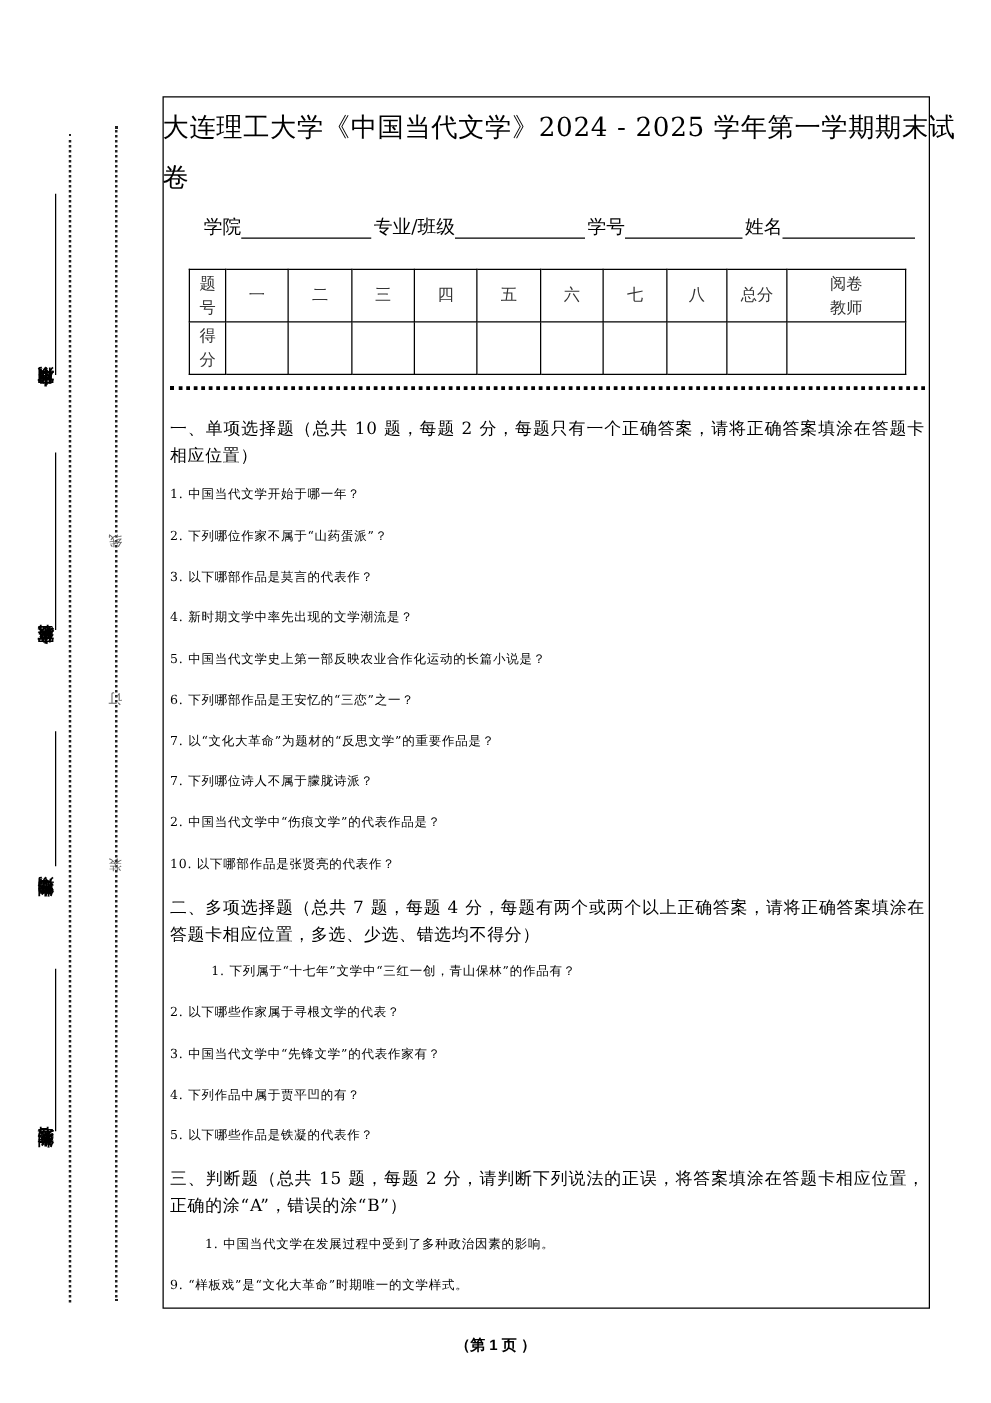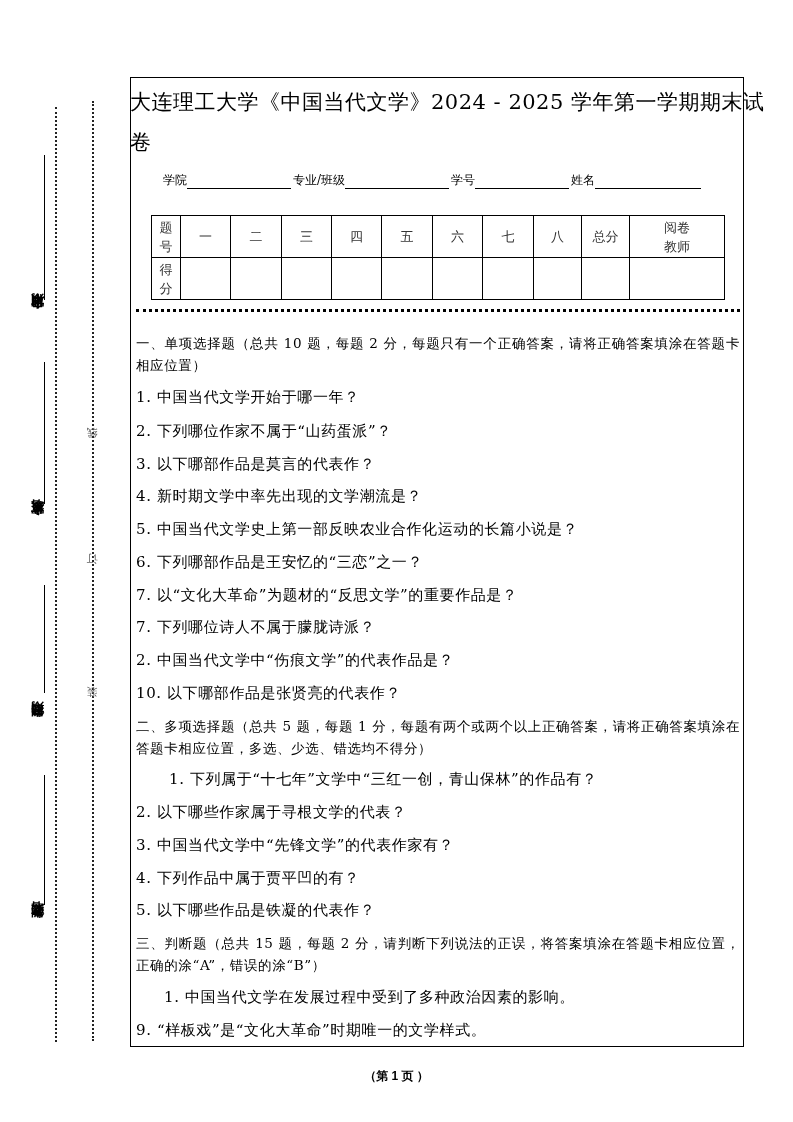--- a/index.html
+++ b/index.html
@@ -23,38 +23,38 @@
   
   .frame {
     position: absolute; left: 130px; top: 77px; width: 614px; height: 970px;
     border: 1.5px solid #000; box-sizing: border-box;
   }
   .title {
     position: absolute; left: 0; width: 100%; text-align: left;
     font-size: 21px; letter-spacing: 0.5px; white-space: nowrap;
   }
   .info {
-    position: absolute; top: 172px; left: 163px; font-size: 12px;
+    position: absolute; top: 172px; left: 163px; font-size: 15px;
     display: flex; align-items: flex-end; white-space: nowrap;
   }
   .info .blank { display: inline-block; border-bottom: 1px solid #000; height: 12px; margin-right: 2px; }
   table.score {
     position: absolute; left: 151px; top: 215px; border-collapse: collapse;
     font-size: 13px; color: #333;
   }
   table.score td {
     border: 1px solid #000; text-align: center; vertical-align: middle;
     padding: 0; line-height: 19px;
   }
   .dotsep {
     position: absolute; left: 136px; top: 309px; width: 604px;
     border-top: 3px dotted #000; height: 0;
   }
   .line {
-    position: absolute; left: 136px; font-size: 15px; white-space: nowrap;
+    position: absolute; left: 136px; font-size: 10px; white-space: nowrap;
     letter-spacing: 0.6px;
   }
   .para {
     position: absolute; left: 136px; width: 604px; font-size: 13.5px;
     line-height: 22px; letter-spacing: 0.6px; text-align: justify;
   }
   .footer {
     position: absolute; top: 1068px; left: 0; width: 793px; text-align: center;
     font-family: Liberation Sans, sans-serif; font-weight: bold; font-size: 12px;
   }
@@ -136,21 +136,21 @@
 <div class="line" style="top:422px;">2.  下列哪位作家不属于“山药蛋派”？</div>
 <div class="line" style="top:455px;">3.  以下哪部作品是莫言的代表作？</div>
 <div class="line" style="top:487px;">4.  新时期文学中率先出现的文学潮流是？</div>
 <div class="line" style="top:520px;">5.  中国当代文学史上第一部反映农业合作化运动的长篇小说是？</div>
 <div class="line" style="top:553px;">6.  下列哪部作品是王安忆的“三恋”之一？</div>
 <div class="line" style="top:586px;">7.  以“文化大革命”为题材的“反思文学”的重要作品是？</div>
 <div class="line" style="top:618px;">7.  下列哪位诗人不属于朦胧诗派？</div>
 <div class="line" style="top:651px;">2.  中国当代文学中“伤痕文学”的代表作品是？</div>
 <div class="line" style="top:684px;">10.  以下哪部作品是张贤亮的代表作？</div>
 
-<div class="para" style="top:715px;"> 二、多项选择题（总共 5 题，每题 1 分，每题有两个或两个以上正确答案，请将正确答案填涂在答题卡相应位置，多选、少选、错选均不得分）</div>
+<div class="para" style="top:715px;"> 二、多项选择题（总共 7 题，每题 4 分，每题有两个或两个以上正确答案，请将正确答案填涂在答题卡相应位置，多选、少选、错选均不得分）</div>
 <div class="line" style="top:770px;margin-left:33px;">1.  下列属于“十七年”文学中“三红一创，青山保林”的作品有？</div>
 <div class="line" style="top:803px;">2.  以下哪些作家属于寻根文学的代表？</div>
 <div class="line" style="top:836px;">3.  中国当代文学中“先锋文学”的代表作家有？</div>
 <div class="line" style="top:869px;">4.  下列作品中属于贾平凹的有？</div>
 <div class="line" style="top:901px;">5.  以下哪些作品是铁凝的代表作？</div>
 
 <div class="para" style="top:932px;"> 三、判断题（总共 15 题，每题 2 分，请判断下列说法的正误，将答案填涂在答题卡相应位置，正确的涂“A”，错误的涂“B”）</div>
 <div class="line" style="top:988px;margin-left:28px;">1.  中国当代文学在发展过程中受到了多种政治因素的影响。</div>
 <div class="line" style="top:1021px;">9.  “样板戏”是“文化大革命”时期唯一的文学样式。</div>
 

